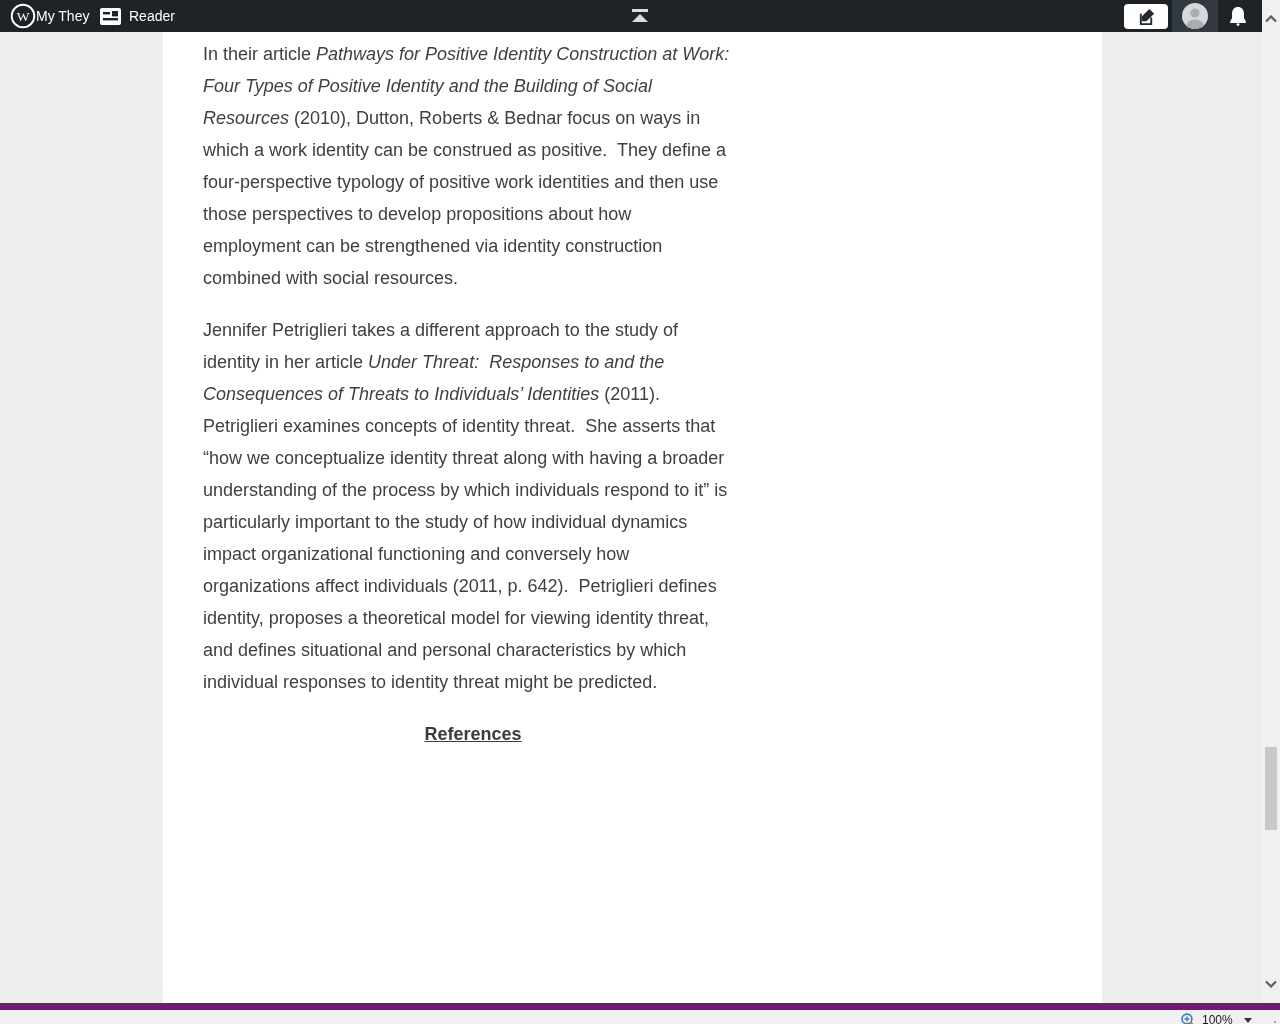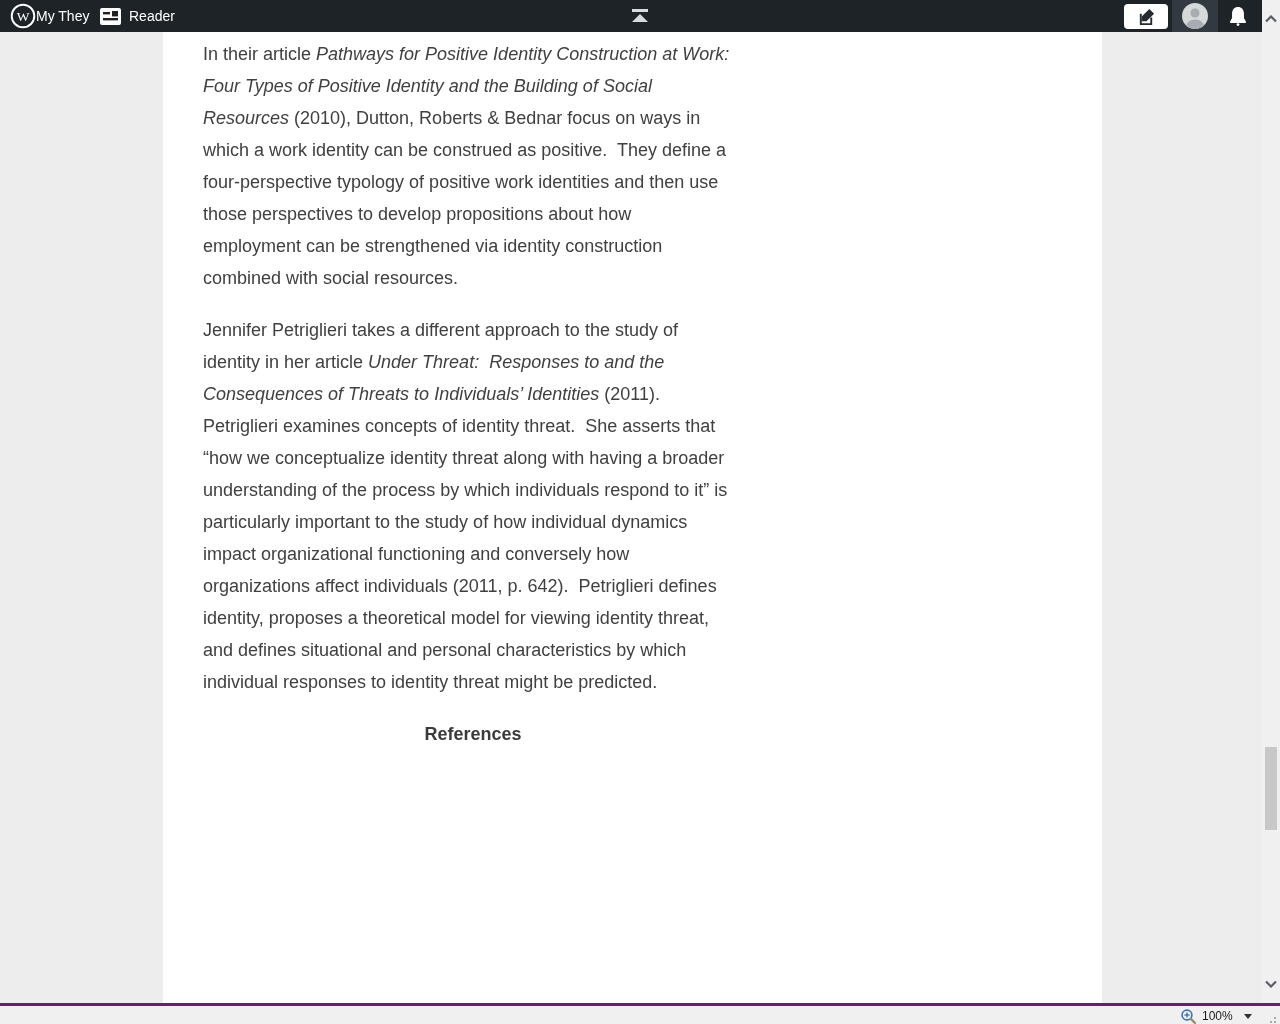--- a/index.html
+++ b/index.html
@@ -25,35 +25,35 @@
   
   .page { position:absolute; left:0; top:32px; width:1262px; height:971px;
     background:#ededed; overflow:hidden; }
   .content-col { position:absolute; left:163px; top:0; width:939px; height:100%;
     background:#ffffff; }
   .article { position:absolute; left:40px; top:6px; width:540px;
     font-size:18px; line-height:32px; color:#404040; }
   .article p.para { margin:0 12px 20px 0; white-space:pre-wrap; }
   .article .italic { font-style:italic; }
   .article h3.ref-heading { font-size:18px; line-height:32px; font-weight:bold;
-    color:#3b3b3b; text-align:center; margin:0 0 20px 0; }
+    color:#3b3b3b; text-align:center; margin:0 0 20px 0;text-decoration:underline; }
 
   
   .scrollbar { position:absolute; left:1262px; top:0; width:18px; height:1003px;
     background:#f0f0f0; }
   .sb-arrow { position:absolute; left:0; width:18px; height:18px; display:flex;
     align-items:center; justify-content:center; cursor:pointer; }
   .sb-arrow.up { top:10px; }
   .sb-arrow.down { top:975px; }
   .sb-thumb { position:absolute; left:3px; top:747px; width:12px; height:83px;
     background:#c8c8c8; cursor:pointer; }
 
   
   .statusbar { position:absolute; left:0; top:1003px; width:1280px; height:21px;
-    background:#f0f0f0; border-top:3px solid #701a75; }
+    background:#f0f0f0; border-top:7px solid #701a75; }
   .zoom-control { position:absolute; left:1180px; top:0; height:20px; display:flex;
     align-items:center; gap:5px; cursor:pointer; }
   .zoom-label { font-size:12px; color:#1a1a1a; }
   .zoom-caret { width:0; height:0; border-left:4px solid transparent;
     border-right:4px solid transparent; border-top:5px solid #333; margin-left:6px; }
   .resize-grip { position:absolute; left:1266px; top:8px; cursor:nwse-resize; }
 </style>
 </head>
 <body>
 

